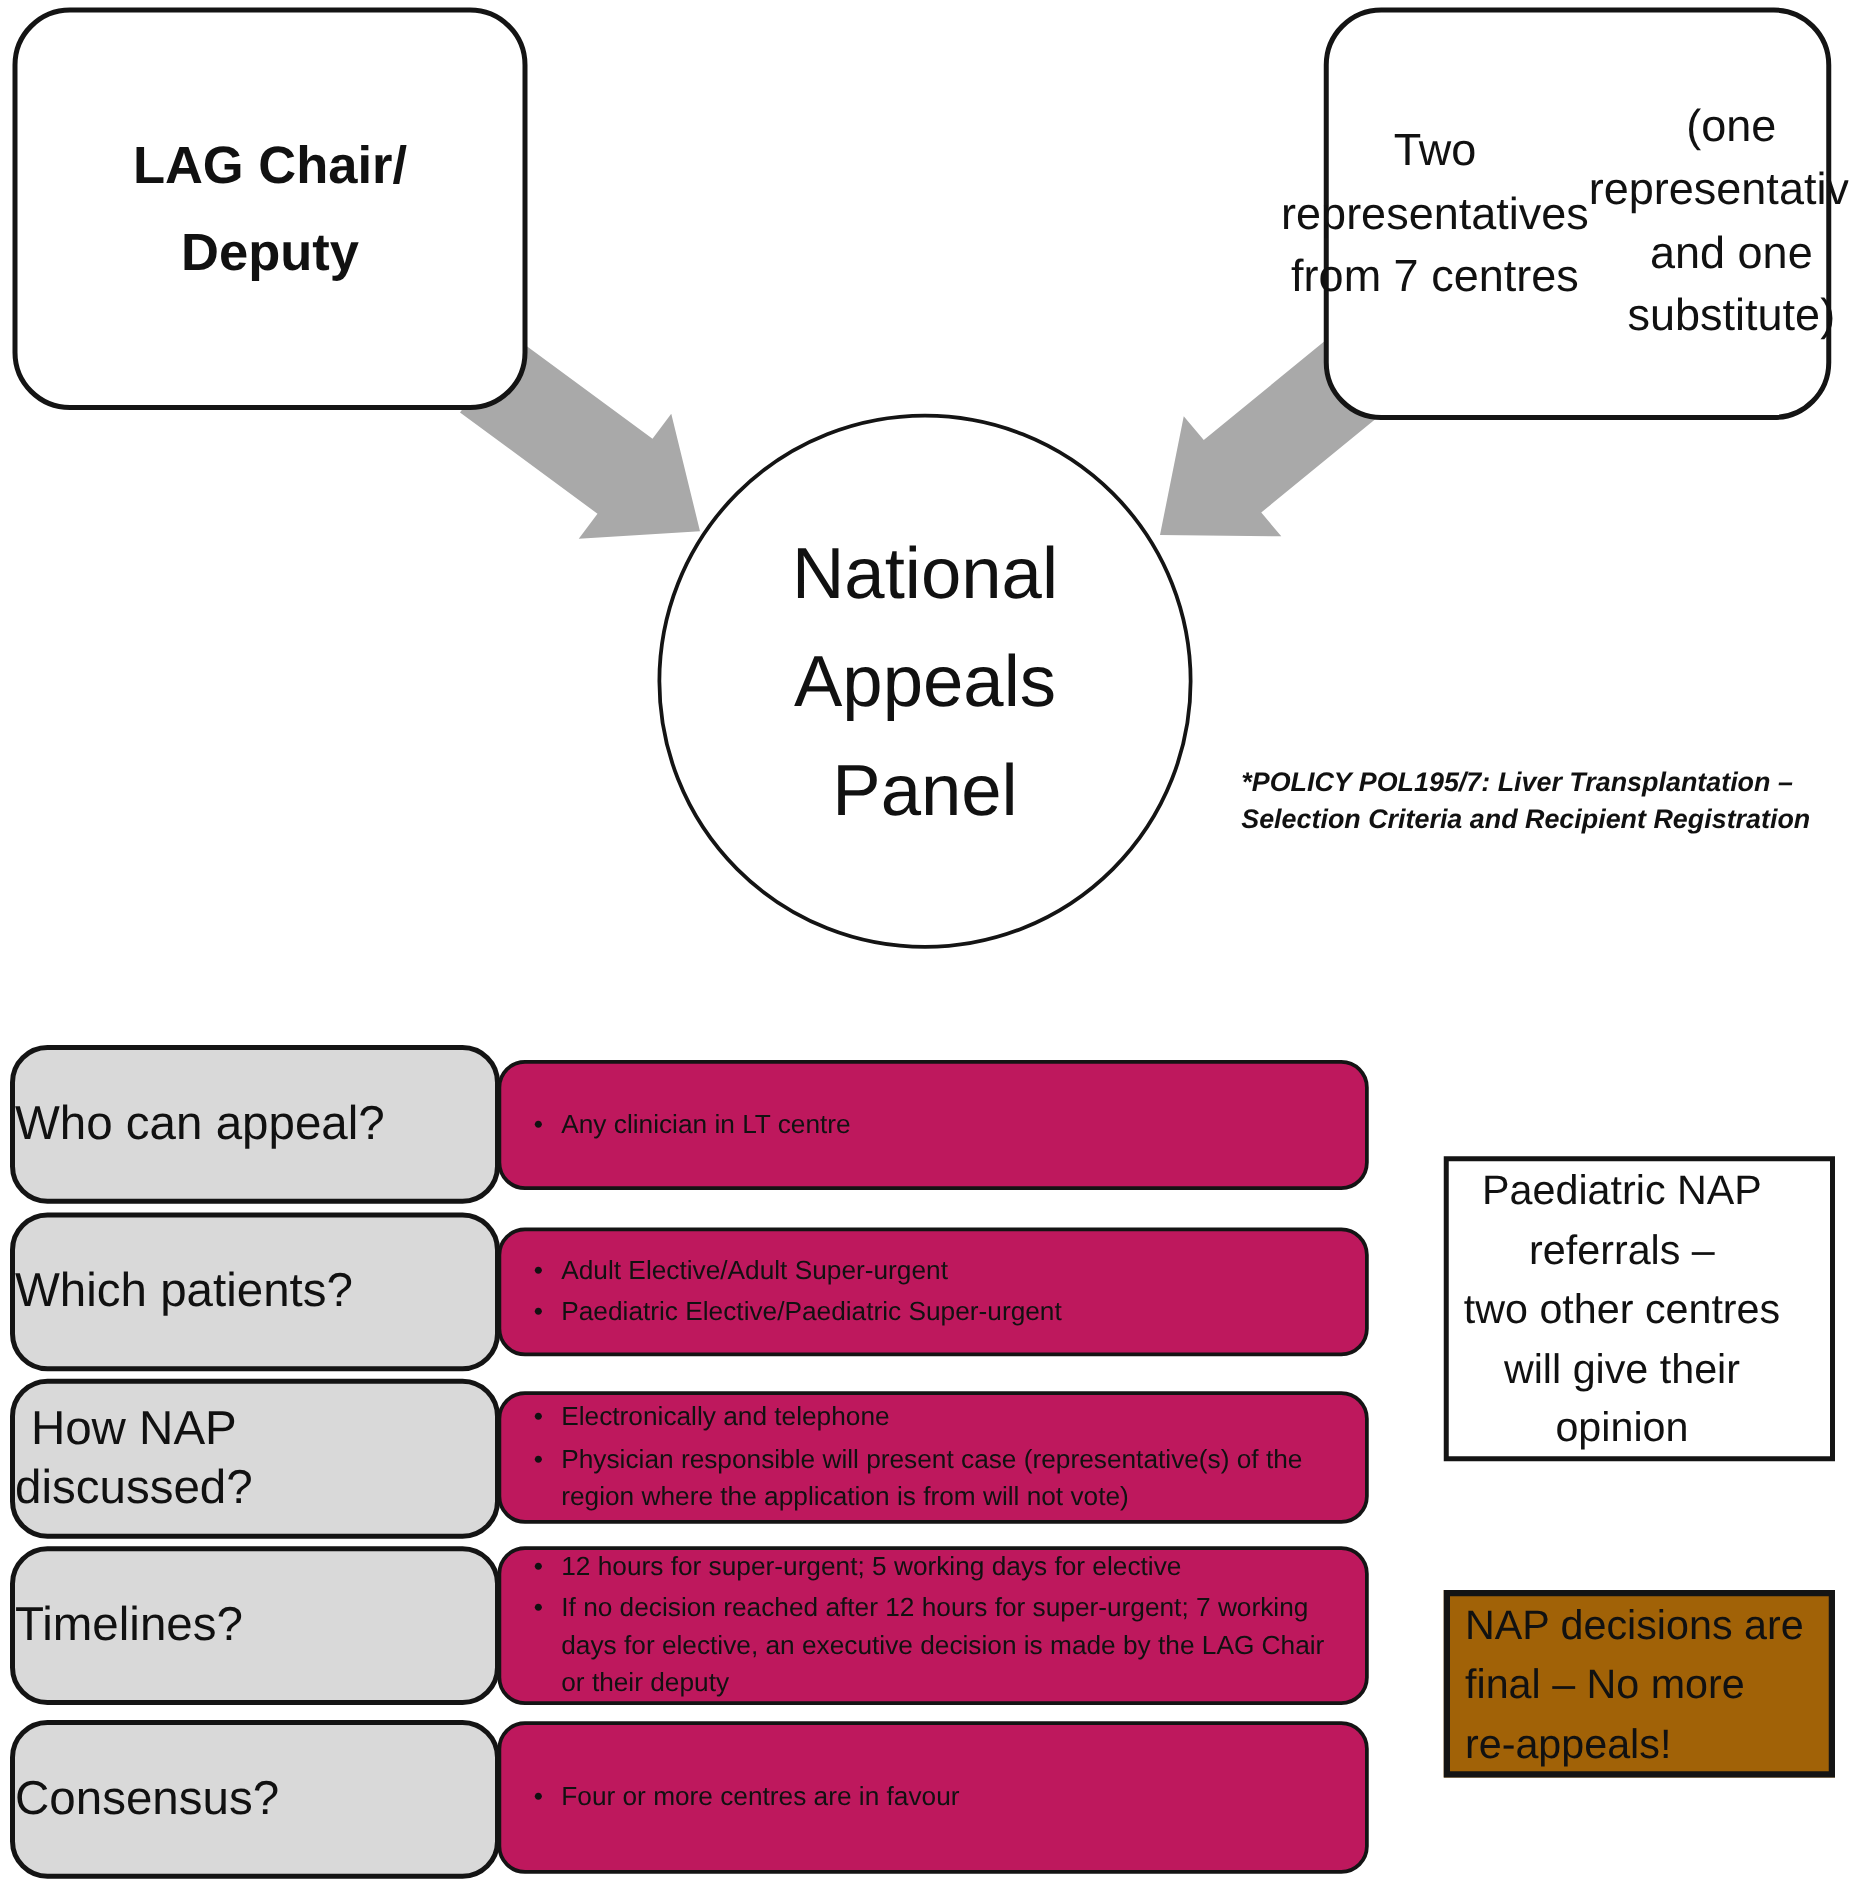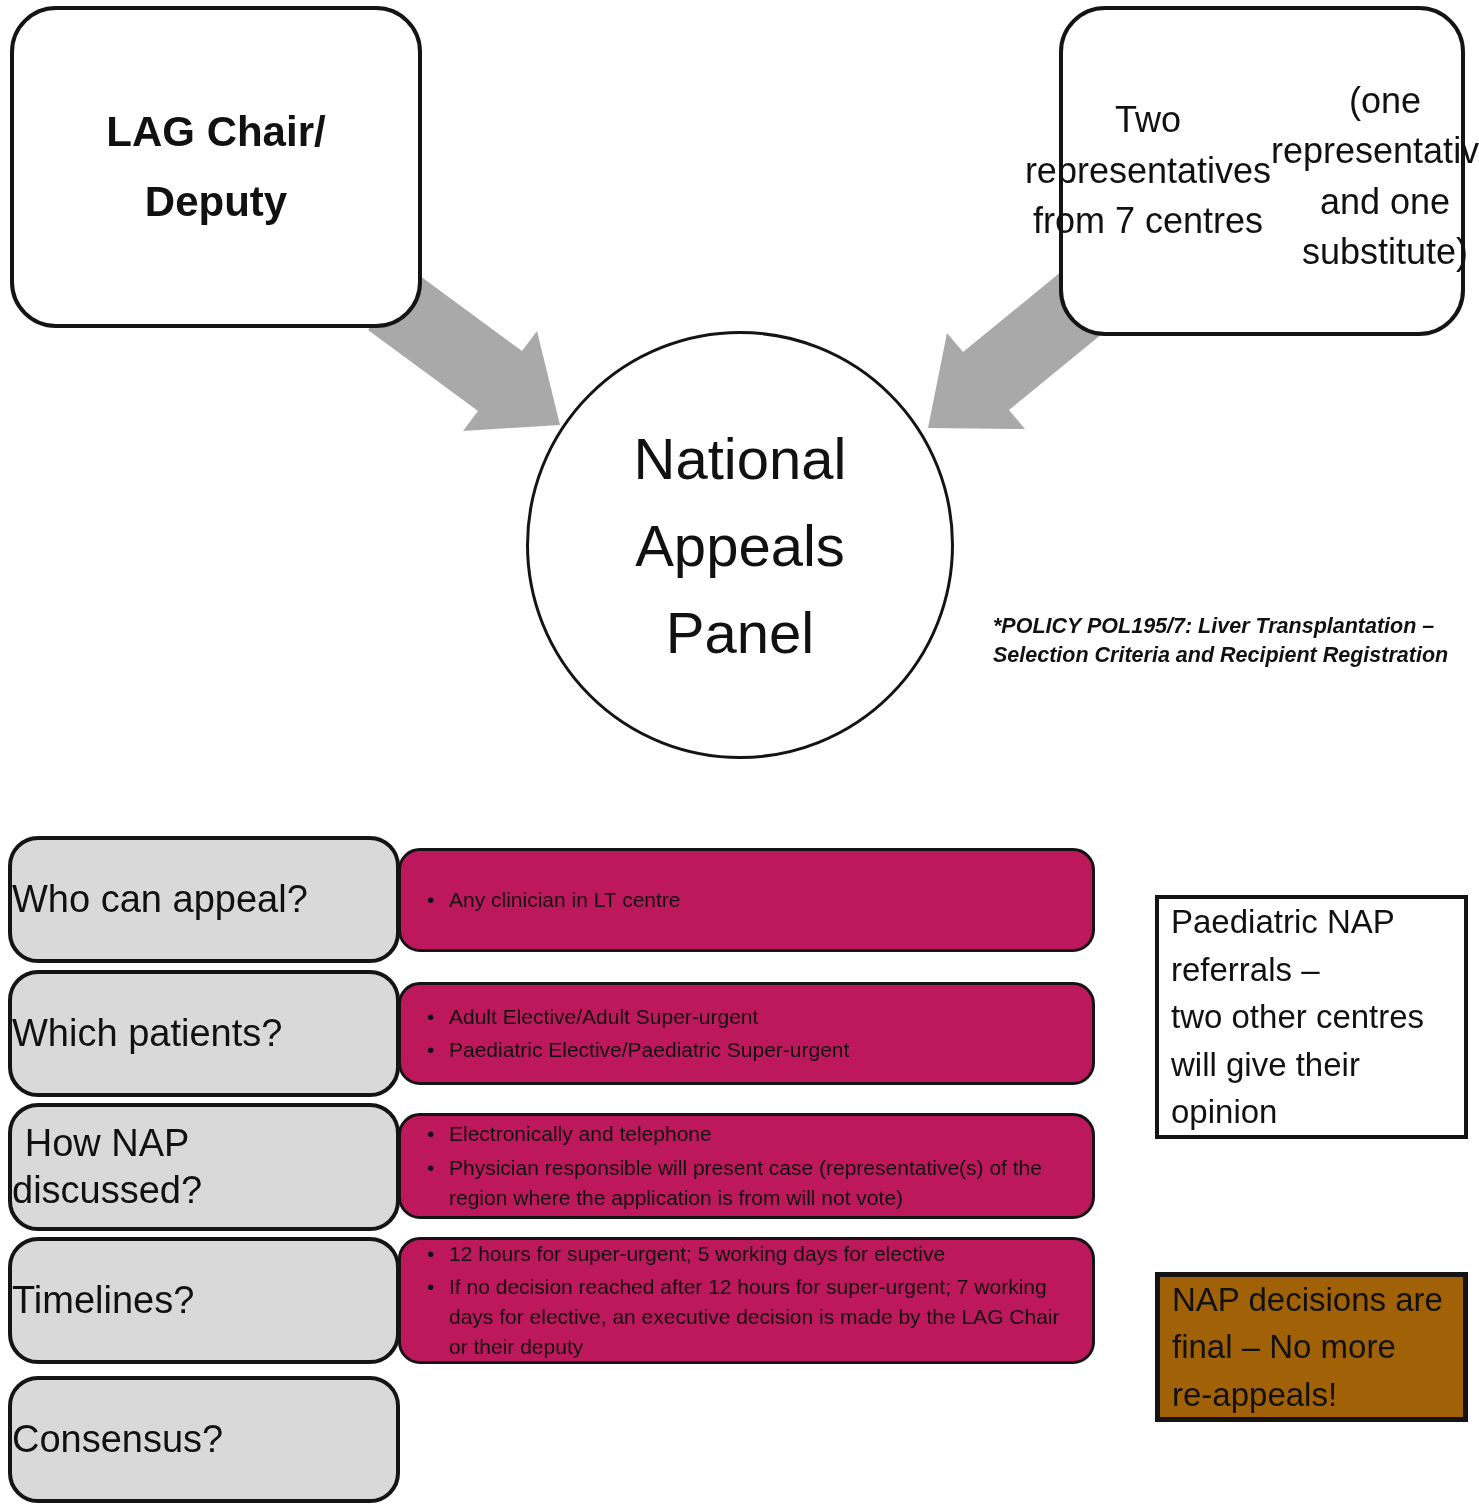--- a/index.html
+++ b/index.html
@@ -40,21 +40,21 @@
 
   #row1-label { top: 836px;  height: 127px; }   #row1-content { top: 848px;  height: 104px; }
   #row2-label { top: 970px;  height: 127px; }   #row2-content { top: 982px;  height: 103px; }
   #row3-label { top: 1103px; height: 128px; }   #row3-content { top: 1113px; height: 106px; }
   #row4-label { top: 1237px; height: 127px; }   #row4-content { top: 1237px; height: 127px; }
   #row5-label { top: 1376px; height: 127px; }   #row5-content { top: 1377px; height: 122px; }
 
   .side-note { position: absolute; left: 1155px; width: 313px; border: 4px solid #141414;
                padding: 4px 12px; font-size: 33px; line-height: 1.44; white-space: pre-line;
                display: flex; align-items: center; }
-  #note-paediatric { top: 895px; height: 244px; background: #fff; }
+  #note-paediatric { top: 925px; height: 244px; background: #fff; text-align: center; }
   #note-final { top: 1272px; height: 150px; background: #a16207; border-width: 5px; }
 </style>
 </head>
 <body>
 
 <div class="canvas">
 
   <svg class="arrows" width="1479" height="780" viewBox="0 0 1479 780" aria-hidden="true">
     <polygon points="412,270 522,351 537,331 560,425 463,431 478,411 368,330" fill="#a9a9a9"></polygon>
     <polygon points="1062,271 963,352 947,333 928,428 1025,429 1009,410 1108,329" fill="#a9a9a9"></polygon>
@@ -102,20 +102,25 @@
     </ul>
   </div>
 
   <div id="row4-content" class="row-content">
     <ul>
       <li>12 hours for super-urgent; 5 working days for elective</li>
       <li>If no decision reached after 12 hours for super-urgent; 7 working days for elective, an executive decision is made by the LAG Chair or their deputy</li>
     </ul>
   </div>
 
+  <div id="row5-content" class="row-content">
+    <ul>
+      <li>Four or more centres are in favour</li>
+    </ul>
+  </div>
 
   <div id="row1-label" class="row-label">
     <div>Who can appeal?</div>
   </div>
   <div id="row2-label" class="row-label">
     <div>Which patients?</div>
   </div>
   <div id="row3-label" class="row-label">
     <div>How NAP
 discussed?</div>

